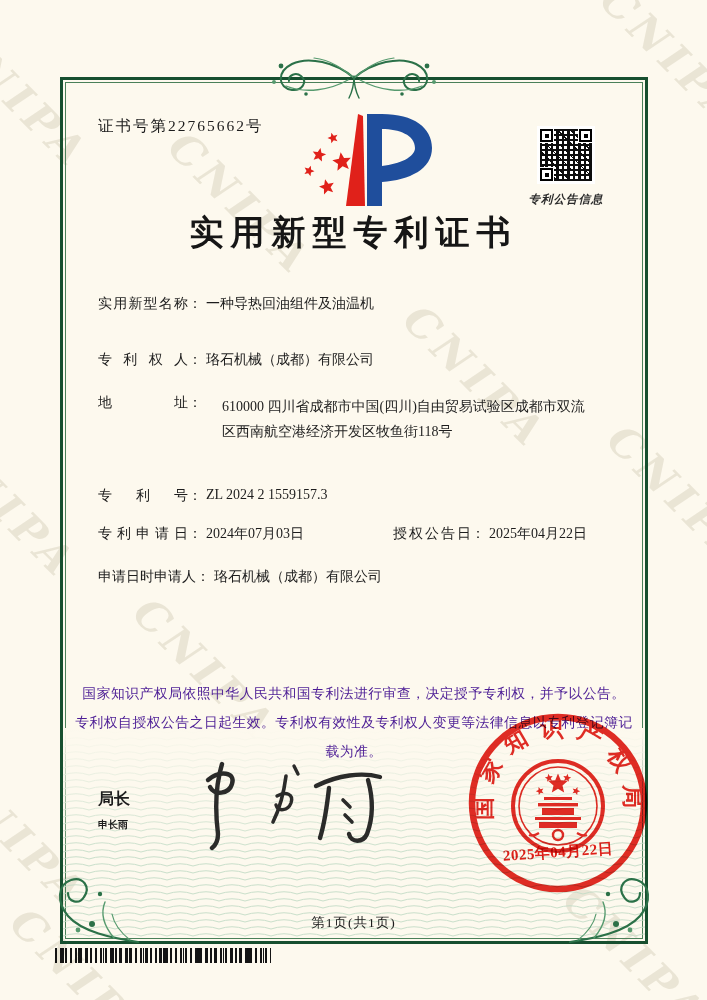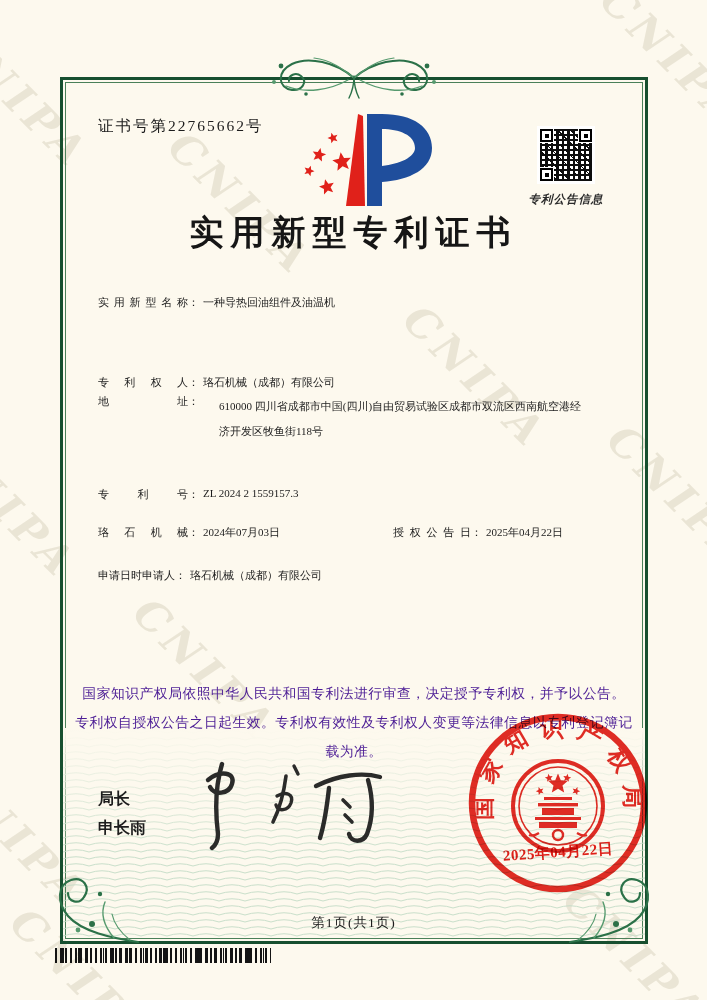--- a/index.html
+++ b/index.html
@@ -58,39 +58,39 @@
   .qr-label{ position:absolute; left:524px; top:192px; width:84px; text-align:center;
     font-size:11.5px; letter-spacing:1px; color:#2b2b2b; z-index:2;
     font-style:italic; font-weight:bold;}
 
   .doc-title{
     position:absolute; left:0; top:210px; width:707px; text-align:center;
     font-size:34px; font-weight:bold; letter-spacing:7px; color:#161616; z-index:2;
   }
 
   
-  .row{ position:absolute; left:98px; font-size:11px; z-index:2; white-space:nowrap; }
+  .row{ position:absolute; left:98px; font-size:14px; z-index:2; white-space:nowrap; }
   .lbl{ display:inline-block; width:90px; text-align:justify; text-align-last:justify; vertical-align:top;}
   .lbl-wide{ display:inline-block; vertical-align:top; }
   .colon{ display:inline-block; vertical-align:top; }
   .val{ display:inline-block; vertical-align:top; margin-left:4px; }
   .val-block{ display:inline-block; vertical-align:top; margin-left:20px; width:372px;
     white-space:normal; line-height:25px; }
-  .row-name{ top:295px; } .row-patentee{ top:351px;margin-top:24px; } .row-address{ top:394px; }
+  .row-name{ top:295px; } .row-patentee{ top:351px; } .row-address{ top:394px; }
   .row-inventor{ top:449px; } .row-patentno{ top:487px; } .row-applydate{ top:525px; }
   .row-origapp{ top:568px; } .row-originv{ top:611px; }
   .col2{ left:393px; }
   .lbl5{ display:inline-block; width:78px; text-align:justify; text-align-last:justify; vertical-align:top;}
 
   .statement{ position:absolute; left:70px; top:679px; width:568px; z-index:2;
     font-size:13.8px; line-height:29px; text-align:center; color:#4c1d95; letter-spacing:0.5px; }
 
   .officer-title{ position:absolute; left:98px; top:789px; font-size:16px; font-weight:bold;
     font-family:"Liberation Sans","DejaVu Sans",sans-serif; z-index:2; }
-  .officer-name{ position:absolute; left:98px; top:818px; font-size:16px; font-weight:bold;
+  .officer-name{ position:absolute; left:98px; top:818px; font-size:10px; font-weight:bold;
     font-family:"Liberation Sans","DejaVu Sans",sans-serif; z-index:2; }
   .signature{ position:absolute; left:198px; top:750px; width:205px; height:105px; z-index:2; }
 
   .seal{ position:absolute; left:462px; top:707px; width:192px; height:192px; z-index:3;
     mix-blend-mode:multiply; opacity:.95; }
   .seal-date{ position:absolute; left:480px; top:843px; width:156px; text-align:center;
     font-size:15px; font-weight:bold; color:#e0211a; z-index:3; transform:rotate(-4deg);
     letter-spacing:0.5px; mix-blend-mode:multiply;}
 
   .page-no{ position:absolute; left:0; top:914px; width:707px; text-align:center;
@@ -231,21 +231,21 @@
   <div class="row row-patentee">
     <span class="lbl">专利权人</span><span class="colon">：</span><span class="val">珞石机械（成都）有限公司</span>
   </div>
   <div class="row row-address">
     <span class="lbl">地址</span><span class="colon">：</span><span class="val-block">610000 四川省成都市中国(四川)自由贸易试验区成都市双流区西南航空港经济开发区牧鱼街118号</span>
   </div>
   <div class="row row-patentno">
     <span class="lbl">专利号</span><span class="colon">：</span><span class="val">ZL 2024 2 1559157.3</span>
   </div>
   <div class="row row-applydate">
-    <span class="lbl">珞石机械</span><span class="colon">：</span><span class="val">2024年07月03日</span>
+    <span class="lbl">专利申请日</span><span class="colon">：</span><span class="val">2024年07月03日</span>
   </div>
   <div class="row row-applydate col2">
     <span class="lbl5">授权公告日</span><span class="colon">：</span><span class="val">2025年04月22日</span>
   </div>
   <div class="row row-origapp">
     <span class="lbl-wide">申请日时申请人</span><span class="colon">：</span><span class="val">珞石机械（成都）有限公司</span>
   </div>
 
   <div class="statement">
     <div>国家知识产权局依照中华人民共和国专利法进行审查，决定授予专利权，并予以公告。</div>

